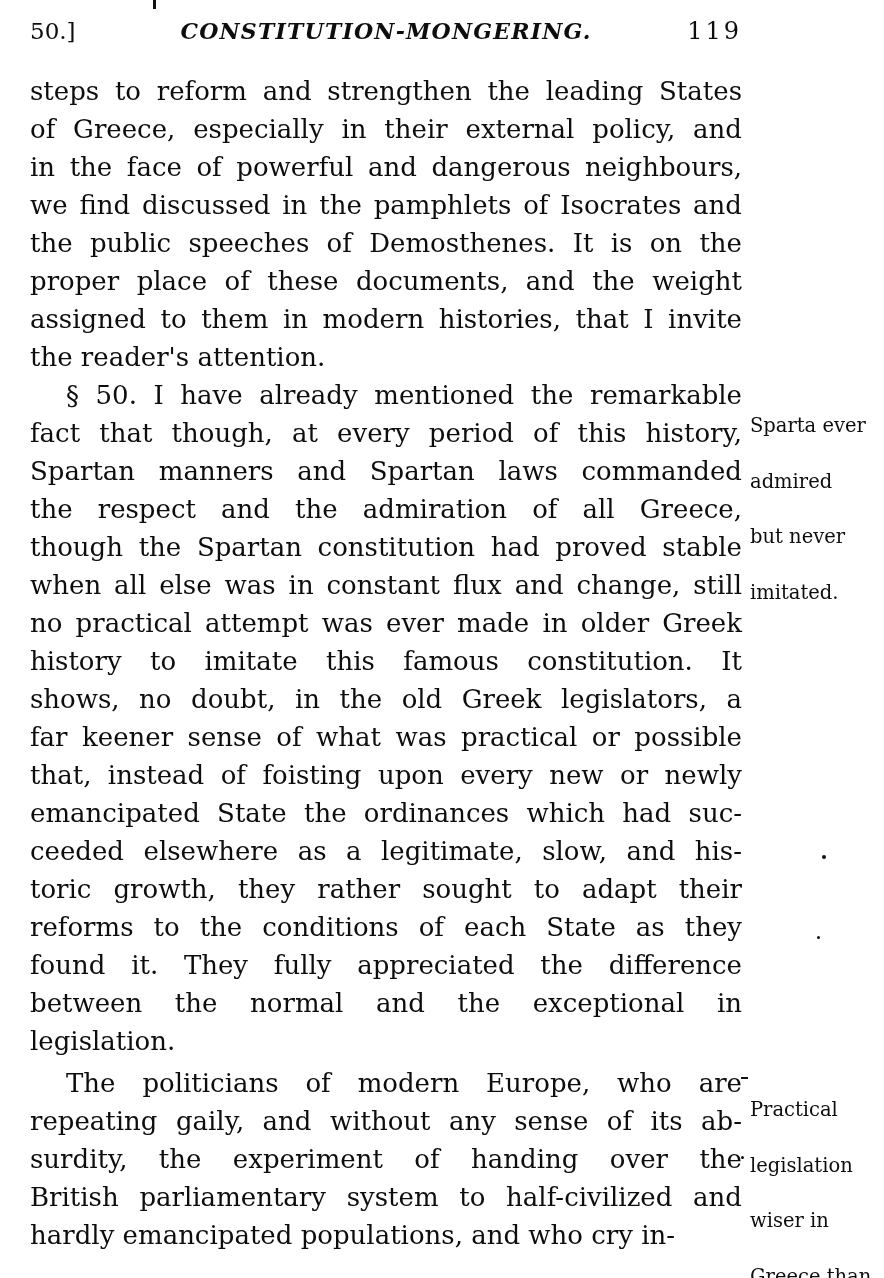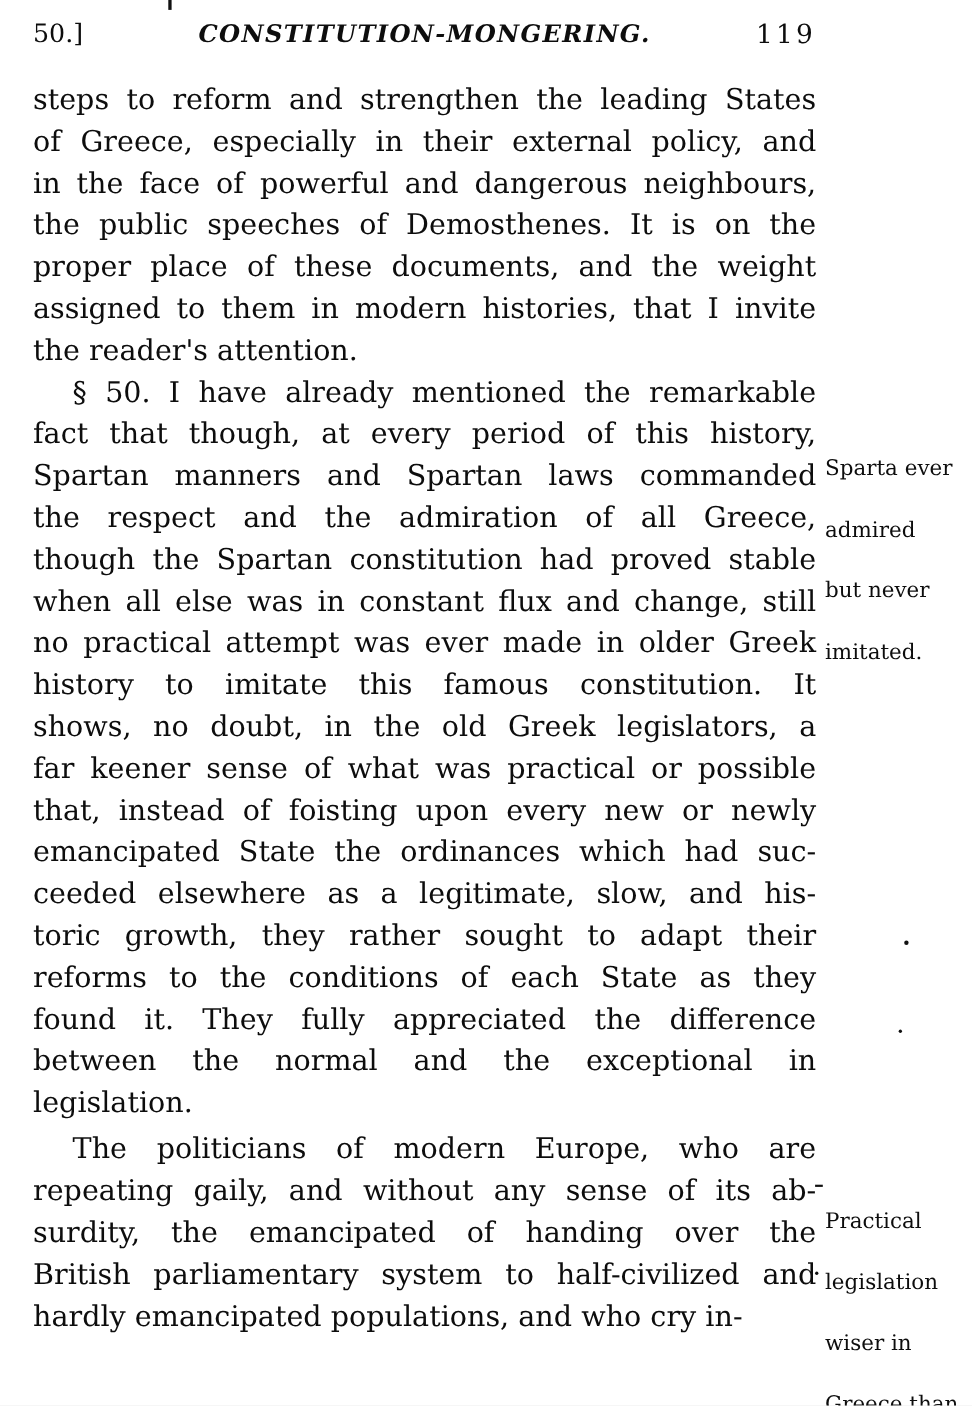--- a/index.html
+++ b/index.html
@@ -95,20 +95,21 @@
     <span class="marker">50.]</span>
     <span class="title">CONSTITUTION-MONGERING.</span>
     <span class="pageno">119</span>
   </div>
 
   <div class="body-text">
     <div class="para">
         <div class="tline">steps to reform and strengthen the leading States</div>
         <div class="tline">of Greece, especially in their external policy, and</div>
         <div class="tline">in the face of powerful and dangerous neighbours,</div>
+        <div class="tline">we find discussed in the pamphlets of Isocrates and</div>
         <div class="tline">the public speeches of Demosthenes. It is on the</div>
         <div class="tline">proper place of these documents, and the weight</div>
         <div class="tline">assigned to them in modern histories, that I invite</div>
         <div class="tline last-left">the reader's attention.</div>
       </div>
     <div class="para">
         <div class="tline indent">§ 50. I have already mentioned the remarkable</div>
         <div class="tline">fact that though, at every period of this history,</div>
         <div class="tline">Spartan manners and Spartan laws commanded</div>
         <div class="tline">the respect and the admiration of all Greece,</div>
@@ -123,21 +124,21 @@
         <div class="tline">ceeded elsewhere as a legitimate, slow, and his-</div>
         <div class="tline">toric growth, they rather sought to adapt their</div>
         <div class="tline">reforms to the conditions of each State as they</div>
         <div class="tline">found it. They fully appreciated the difference</div>
         <div class="tline">between the normal and the exceptional in</div>
         <div class="tline last-left">legislation.</div>
       </div>
     <div class="para para3">
         <div class="tline indent">The politicians of modern Europe, who are</div>
         <div class="tline">repeating gaily, and without any sense of its ab-</div>
-        <div class="tline">surdity, the emancipated of handing over the</div>
+        <div class="tline">surdity, the experiment of handing over the</div>
         <div class="tline">British parliamentary system to half-civilized and</div>
         <div class="tline last-left">hardly emancipated populations, and who cry in-</div>
       </div>
   </div>
 
   <div class="margin-note note-1">
       <div class="tline">Sparta ever</div>
       <div class="tline">admired</div>
       <div class="tline">but never</div>
       <div class="tline last-left">imitated.</div>

